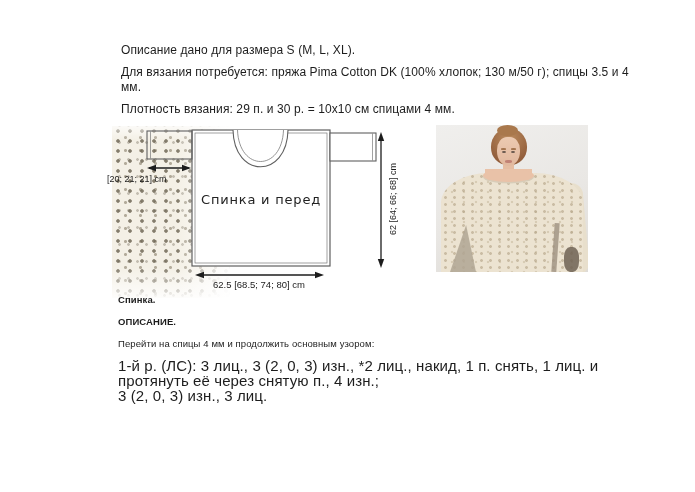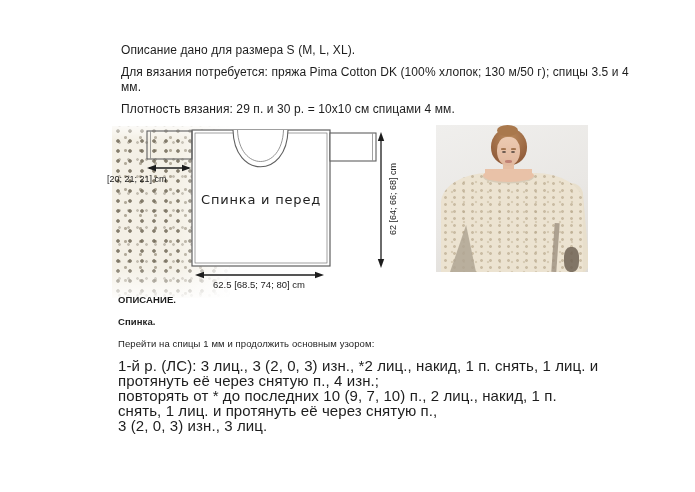--- a/index.html
+++ b/index.html
@@ -138,23 +138,22 @@
     <div class="ph-face">
       <div class="ph-brow l" style="left:4px;top:11px;"></div>
       <div class="ph-brow r" style="left:14px;top:11px;"></div>
       <div class="ph-eye l" style="left:4.5px;top:14px;"></div>
       <div class="ph-eye r" style="left:14px;top:14px;"></div>
       <div class="ph-lips" style="left:8px;top:23px;"></div>
     </div>
   </div>
 
   <div class="desc">
+    <p class="bold">Спинка.</p>
     <p class="bold">ОПИСАНИЕ.</p>
-    <p class="bold">Спинка.</p>
-    <p>Перейти на спицы 1 мм и продолжить основным узором:</p>
+    <p>Перейти на спицы 4 мм и продолжить основным узором:</p>
     <div class="multiline">
       <div>1-й р. (ЛС): 3 лиц., 3 (2, 0, 3) изн., *2 лиц., накид, 1 п. снять, 1 лиц. и протянуть её через снятую п., 4 изн.;</div>
-      <div>повторять от * до последних 10 (9, 7, 10) п., 2 лиц., накид, 1 п. снять, 1 лиц. и протянуть её через снятую п.,</div>
       <div>3 (2, 0, 3) изн., 3 лиц.</div>
     </div>
   </div>
 
 </div>
 
 </body></html>

